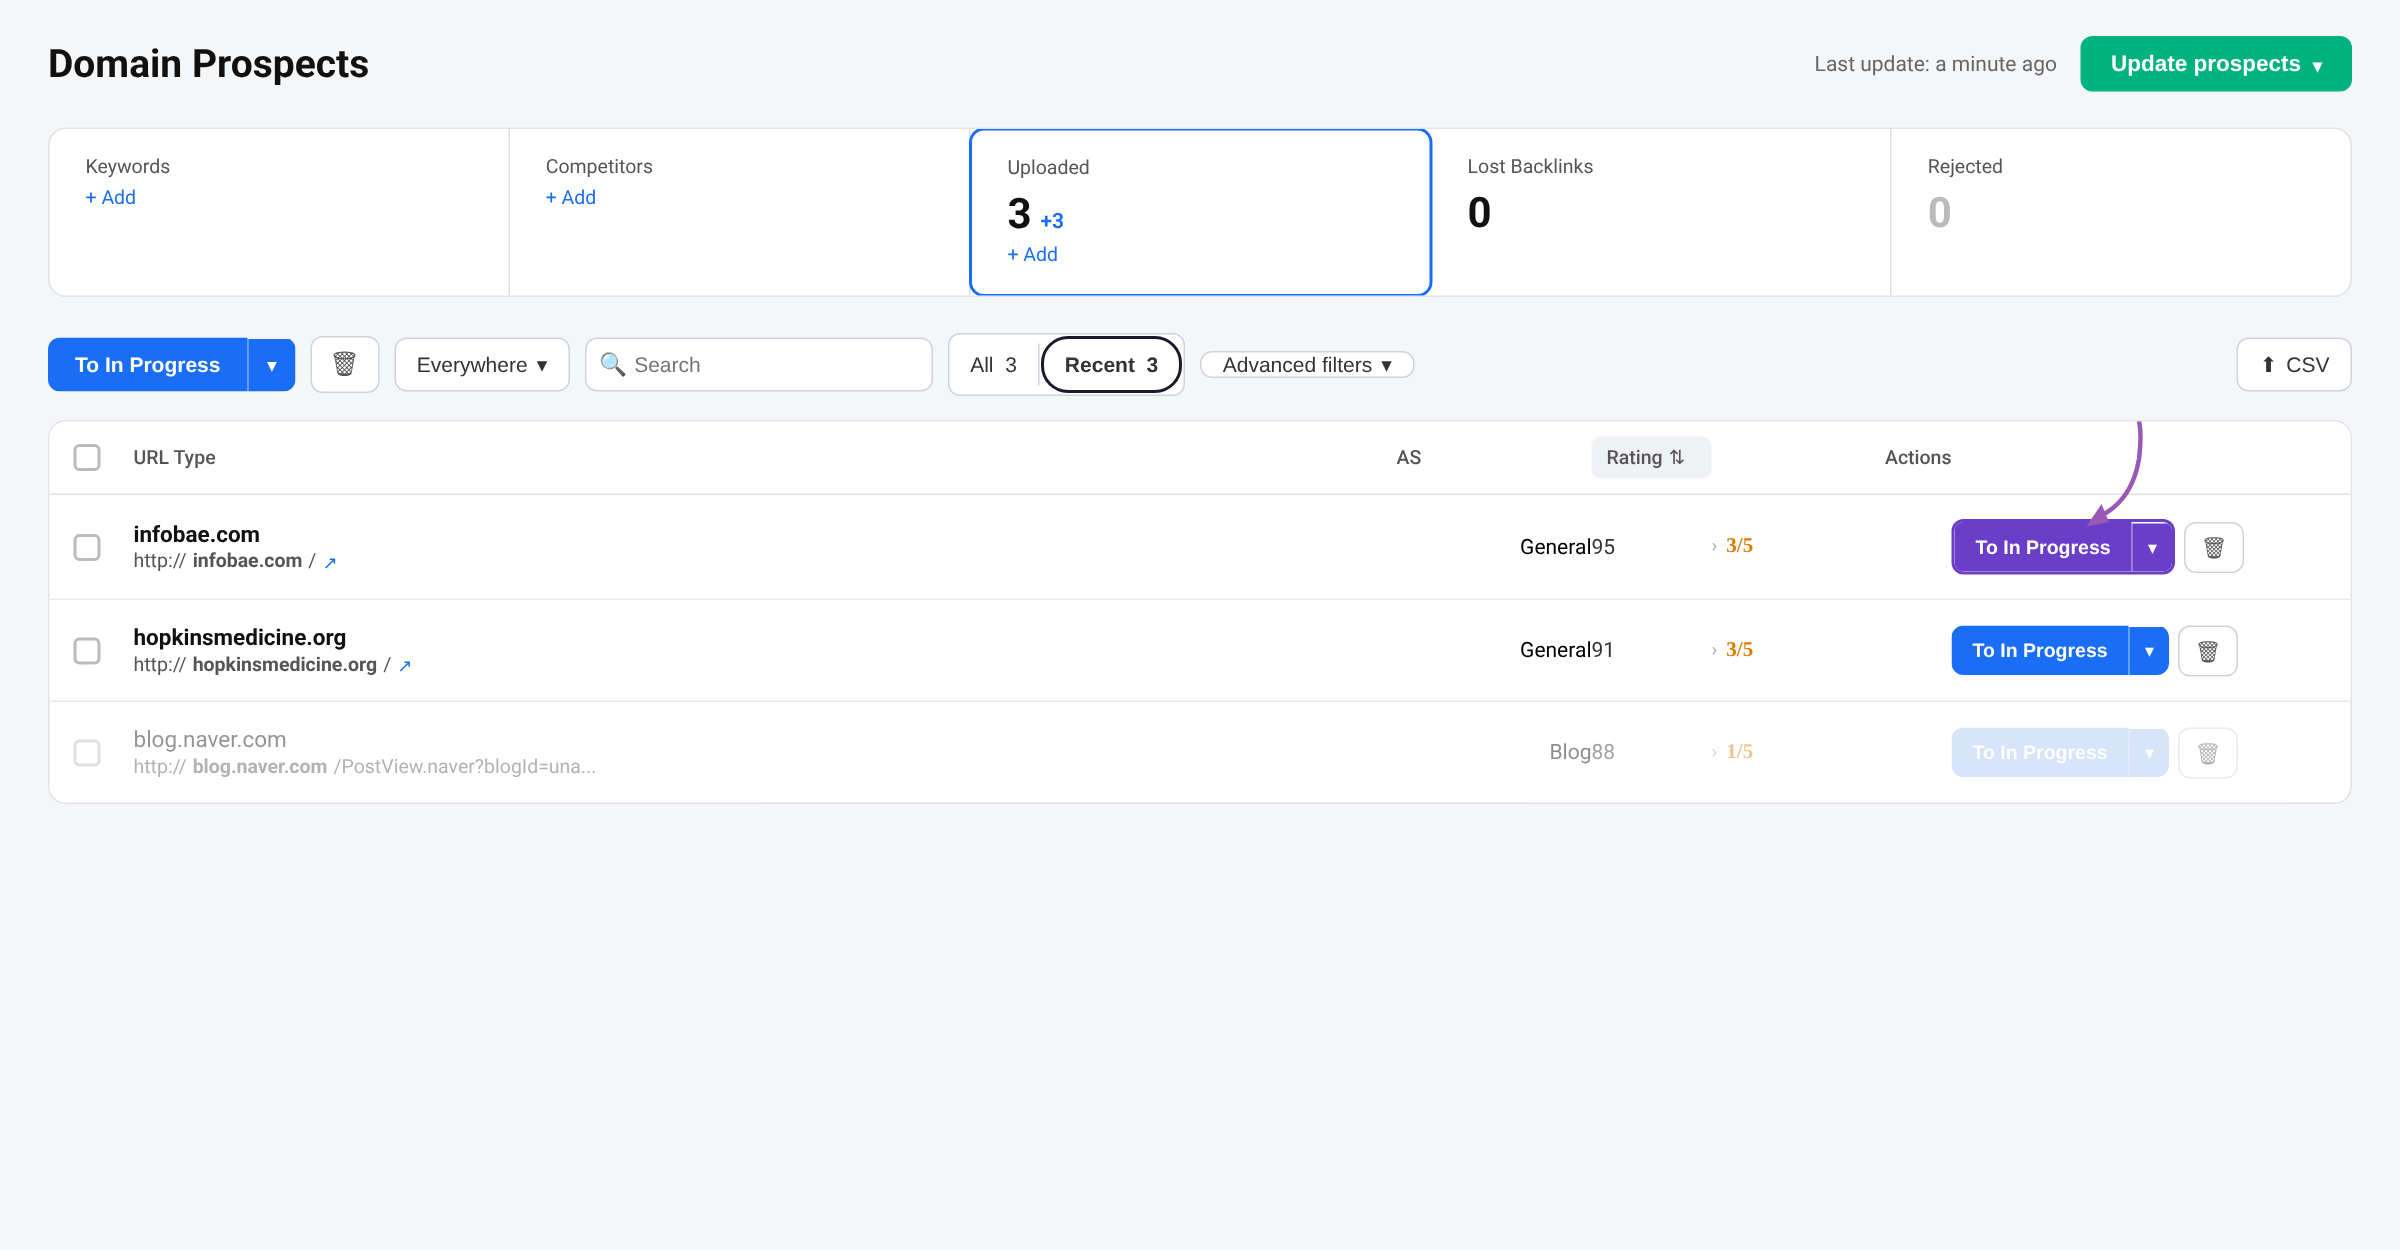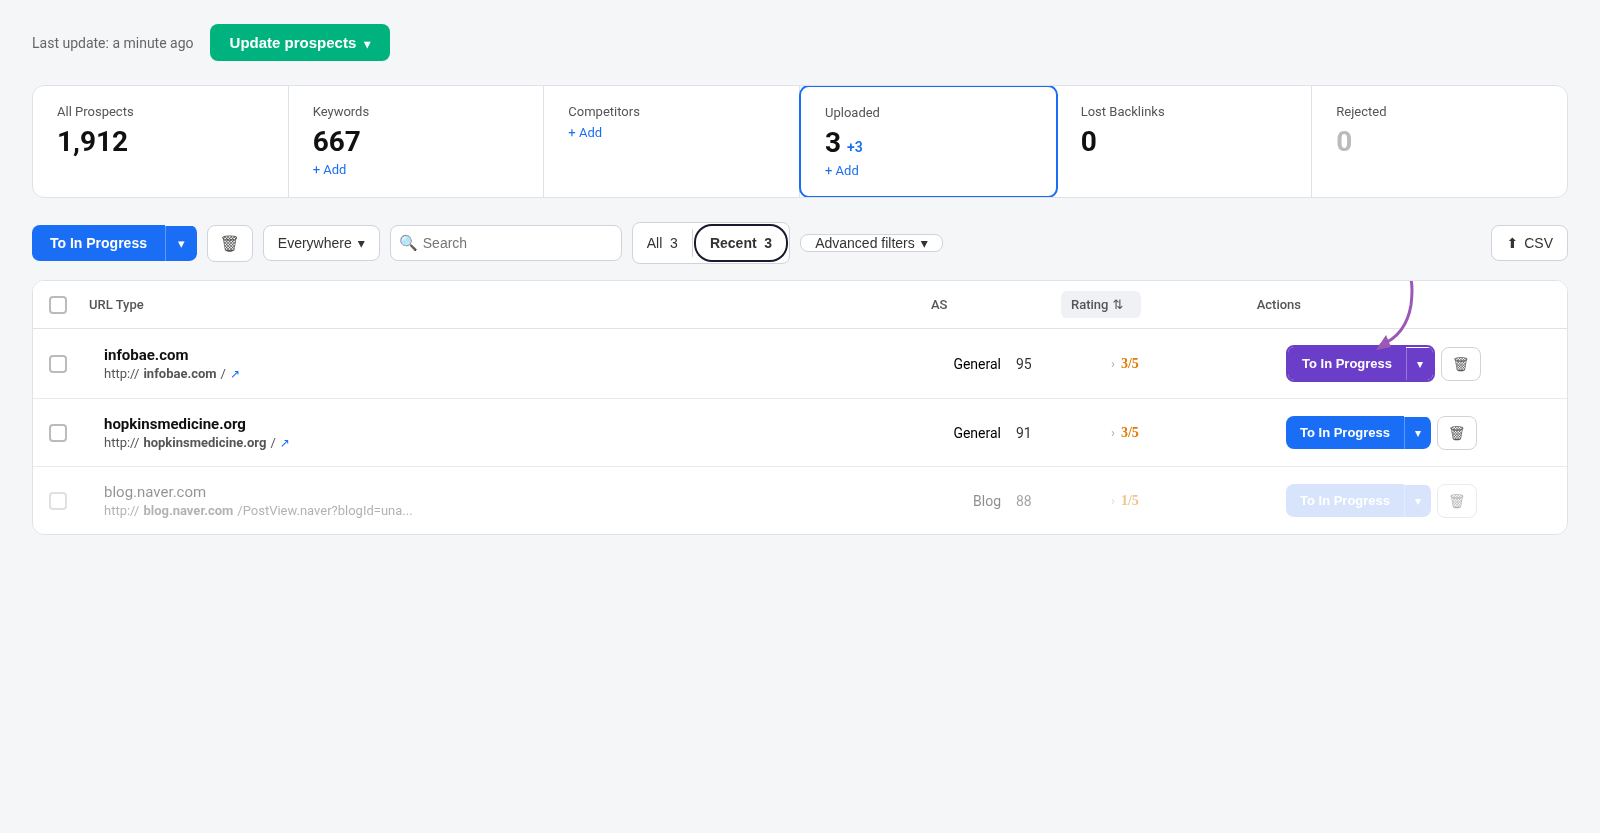--- a/index.html
+++ b/index.html
@@ -266,21 +266,20 @@
       font-size: 12px;
       color: #888;
     }
     .table-row {
       display: grid;
       grid-template-columns: 40px 1fr 130px 80px 160px 200px 50px;
       align-items: center;
       padding: 16px 16px;
       border-bottom: 1px solid #e8eaef;
       background: #fff;
-      gap: 15px;
     }
     .table-row:last-child { border-bottom: none; }
     .table-row.faded {
       opacity: 0.45;
     }
     .checkbox {
       width: 18px;
       height: 18px;
       border: 2px solid #bbb;
       border-radius: 4px;
@@ -403,37 +402,33 @@
     .actions-col-header {
       text-align: right;
     }
   </style>
 </head>
 <body>
 
 <div class="page">
 
   <div class="header">
+    <h1 class="page-title">Domain Prospects</h1>
     <div class="header-right">
       <span class="last-update">Last update: a minute ago</span>
       <button class="update-btn">
         <span>Update prospects</span>
         <span class="chevron">▾</span>
       </button>
     </div>
   </div>
 
   <div class="stats-row">
     <div class="stat-card">
-      <div class="stat-label">All Prospects</div>
-      <div class="stat-value">1,912</div>
-    </div>
-    <div class="stat-card">
       <div class="stat-label">Keywords</div>
-      <div class="stat-value">667</div>
       <div class="stat-action">+ Add</div>
     </div>
     <div class="stat-card">
       <div class="stat-label">Competitors</div>
       <div class="stat-action">+ Add</div>
     </div>
     <div class="stat-card active">
       <div class="stat-label">Uploaded</div>
       <div class="stat-value">
         <span>3</span>

